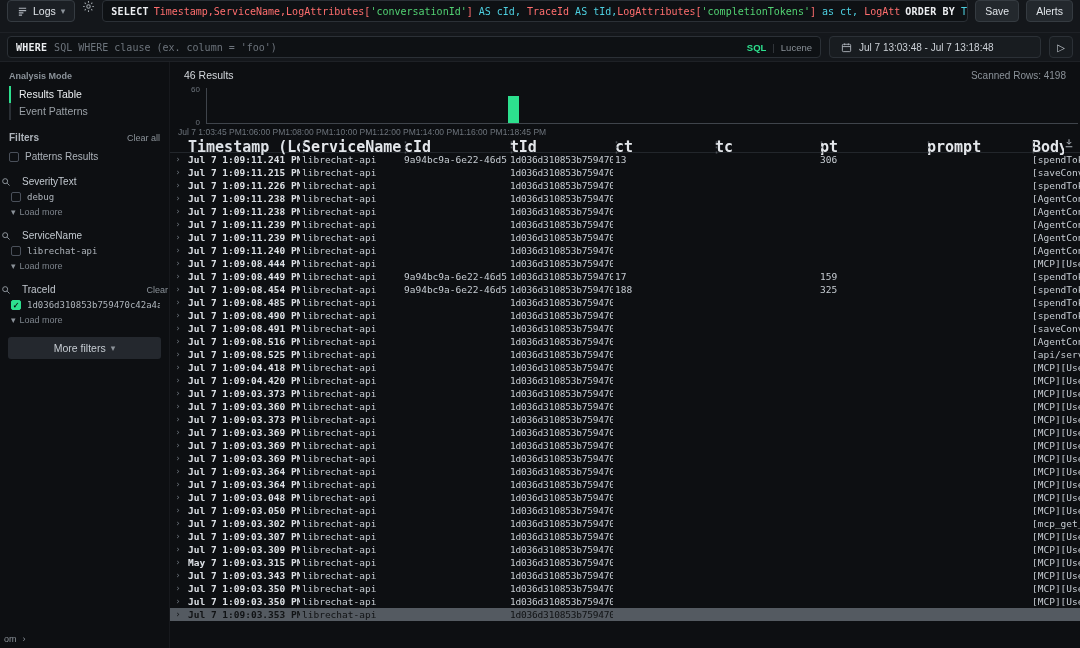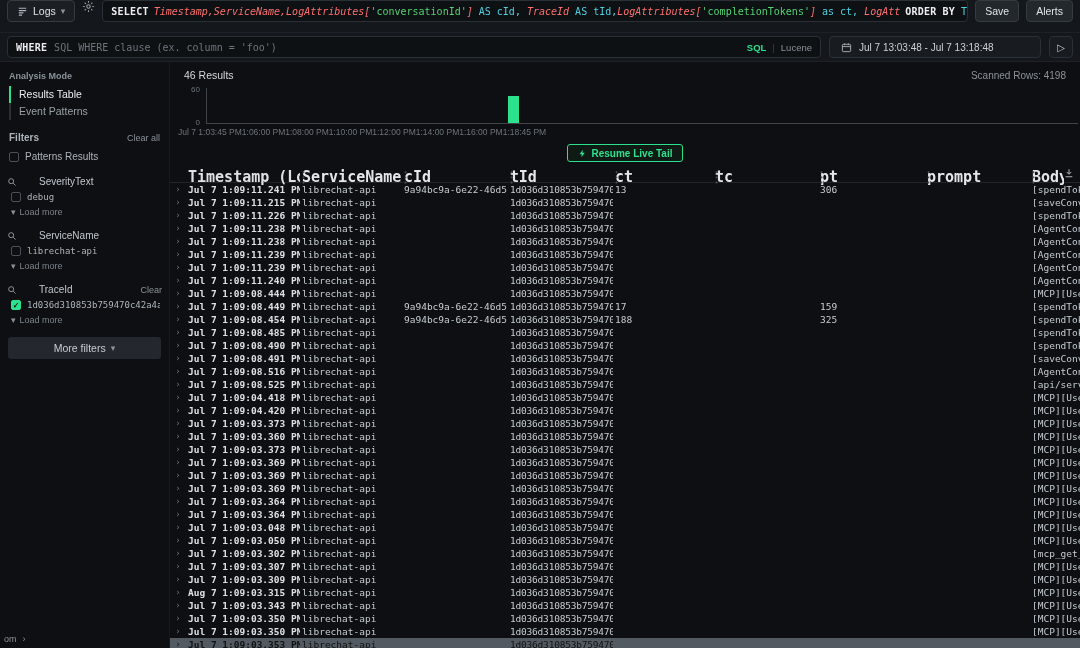--- a/index.html
+++ b/index.html
@@ -23,21 +23,21 @@
   }
   .src-btn { background:#1b1f24; }
   .gear { display:flex; align-items:center; cursor:pointer; }
   .query-editor {
     flex:1; height:22px; display:flex; align-items:center; gap:5px;
     background:#0e1114; border:1px solid #2b3036; border-radius:4px;
     padding:0 8px; overflow:hidden; white-space:nowrap;
     font-family:"DejaVu Sans Mono", monospace; font-size:10px;
   }
   .kw { font-weight:bold; color:#eceef1; font-size:10px; letter-spacing:.2px; }
-  .q-red   { color:var(--syntax-red);font-style:italic; }
+  .q-red   { color:var(--syntax-red); }
   .q-green { color:var(--syntax-green); }
   .q-cyan  { color:var(--syntax-cyan); }
   .orderby { margin-left:auto; display:flex; gap:6px; align-items:center; flex:none; }
 
   
   .searchbar {
     height:29px; display:flex; align-items:center; gap:8px;
     padding:0 7px; background:#14171b; border-bottom:1px solid #1e2126;
   }
   .where-box {
@@ -82,21 +82,21 @@
   .linkish { font-size:9px; color:#8b9299; cursor:pointer; }
   .fopt { display:flex; align-items:center; gap:6px; padding:3px 9px 3px 11px; cursor:pointer;
           color:#aeb4bb; font-size:10px; white-space:nowrap; overflow:hidden; }
   .fopt .optlabel { font-family:"DejaVu Sans Mono", monospace; font-size:9px; overflow:hidden; }
   .denoise { padding-left:9px; }
   .denoise span:last-child { font-size:10px; font-family:"Liberation Sans", sans-serif; }
   .cb { width:10px; height:10px; flex:none; border:1px solid #4a505a; border-radius:2px; background:transparent;
         font-size:8px; line-height:9px; text-align:center; color:transparent; }
   .cb.on { background:var(--accent-green); border-color:var(--accent-green); color:#0c0e10; font-weight:bold; }
   .fgroup { margin-top:4px; }
-  .ghead { display:flex; align-items:center; gap:22px; padding:7px 7px 2px; color:#c2c8cf; font-size:10px; }
+  .ghead { display:flex; align-items:center; gap:11px; padding:7px 1px 2px; color:#c2c8cf; font-size:10px; }
   .gclear { margin-left:auto; font-size:9px; color:#8b9299; cursor:pointer; }
   .loadmore { display:flex; align-items:center; gap:4px; padding:2px 9px 2px 11px; font-size:9px; color:#7d848c; cursor:pointer; }
   .more-filters {
     display:flex; align-items:center; justify-content:center; gap:5px;
     width:calc(100% - 16px); margin:10px 8px 16px; height:22px;
     background:#24282e; border:none; border-radius:3px; color:#c6ccd2;
     font-size:10.5px; font-family:"Liberation Sans", sans-serif; cursor:pointer;
   }
   .side-bottom { position:absolute; left:4px; bottom:4px; font-size:9px; color:#8b9299;
                  display:flex; gap:6px; align-items:center; cursor:pointer; }
@@ -316,30 +316,20 @@
           <span>Jul 7 1:03:45 PM</span>
           <span>1:06:00 PM</span>
           <span>1:08:00 PM</span>
           <span>1:10:00 PM</span>
           <span>1:12:00 PM</span>
           <span>1:14:00 PM</span>
           <span>1:16:00 PM</span>
           <span>1:18:45 PM</span>
         </div>
 
-      <div class="livetail-wrap">
-        <button class="livetail">
-          <span>
-            <svg width="9" height="11" viewBox="0 0 24 24">
-                <path d="M13 2 4 14h6l-1 8 9-12h-6l1-8z" fill="#2de08e"></path>
-              </svg>
-          </span>
-          <span>Resume Live Tail</span>
-        </button>
-      </div>
 
       <div class="table">
         <div class="thead" id="thead">
             <div class="chevcol"></div>
             <div class="th col0"><span>Timestamp (Local)</span></div>
             <div class="th col1"><span class="colsep">⋮</span><span>ServiceName</span></div>
             <div class="th col2"><span class="colsep">⋮</span><span>cId</span></div>
             <div class="th col3"><span class="colsep">⋮</span><span>tId</span></div>
             <div class="th col4"><span class="colsep">⋮</span><span>ct</span></div>
             <div class="th col5"><span class="colsep">⋮</span><span>tc</span></div>
@@ -720,21 +710,21 @@
               <div class="td col2"></div>
               <div class="td col3">1d036d310853b759470c…</div>
               <div class="td col4"></div>
               <div class="td col5"></div>
               <div class="td col6"></div>
               <div class="td col7"></div>
               <div class="td col8">[MCP][User…</div>
             </div>
             <div class="tr">
               <span class="rowchev">›</span>
-              <div class="td col0">Aug 7 1:09:03.315 PM</div>
+              <div class="td col0">May 7 1:09:03.315 PM</div>
               <div class="td col1">librechat-api</div>
               <div class="td col2"></div>
               <div class="td col3">1d036d310853b759470c…</div>
               <div class="td col4"></div>
               <div class="td col5"></div>
               <div class="td col6"></div>
               <div class="td col7"></div>
               <div class="td col8">[MCP][User…</div>
             </div>
             <div class="tr">

